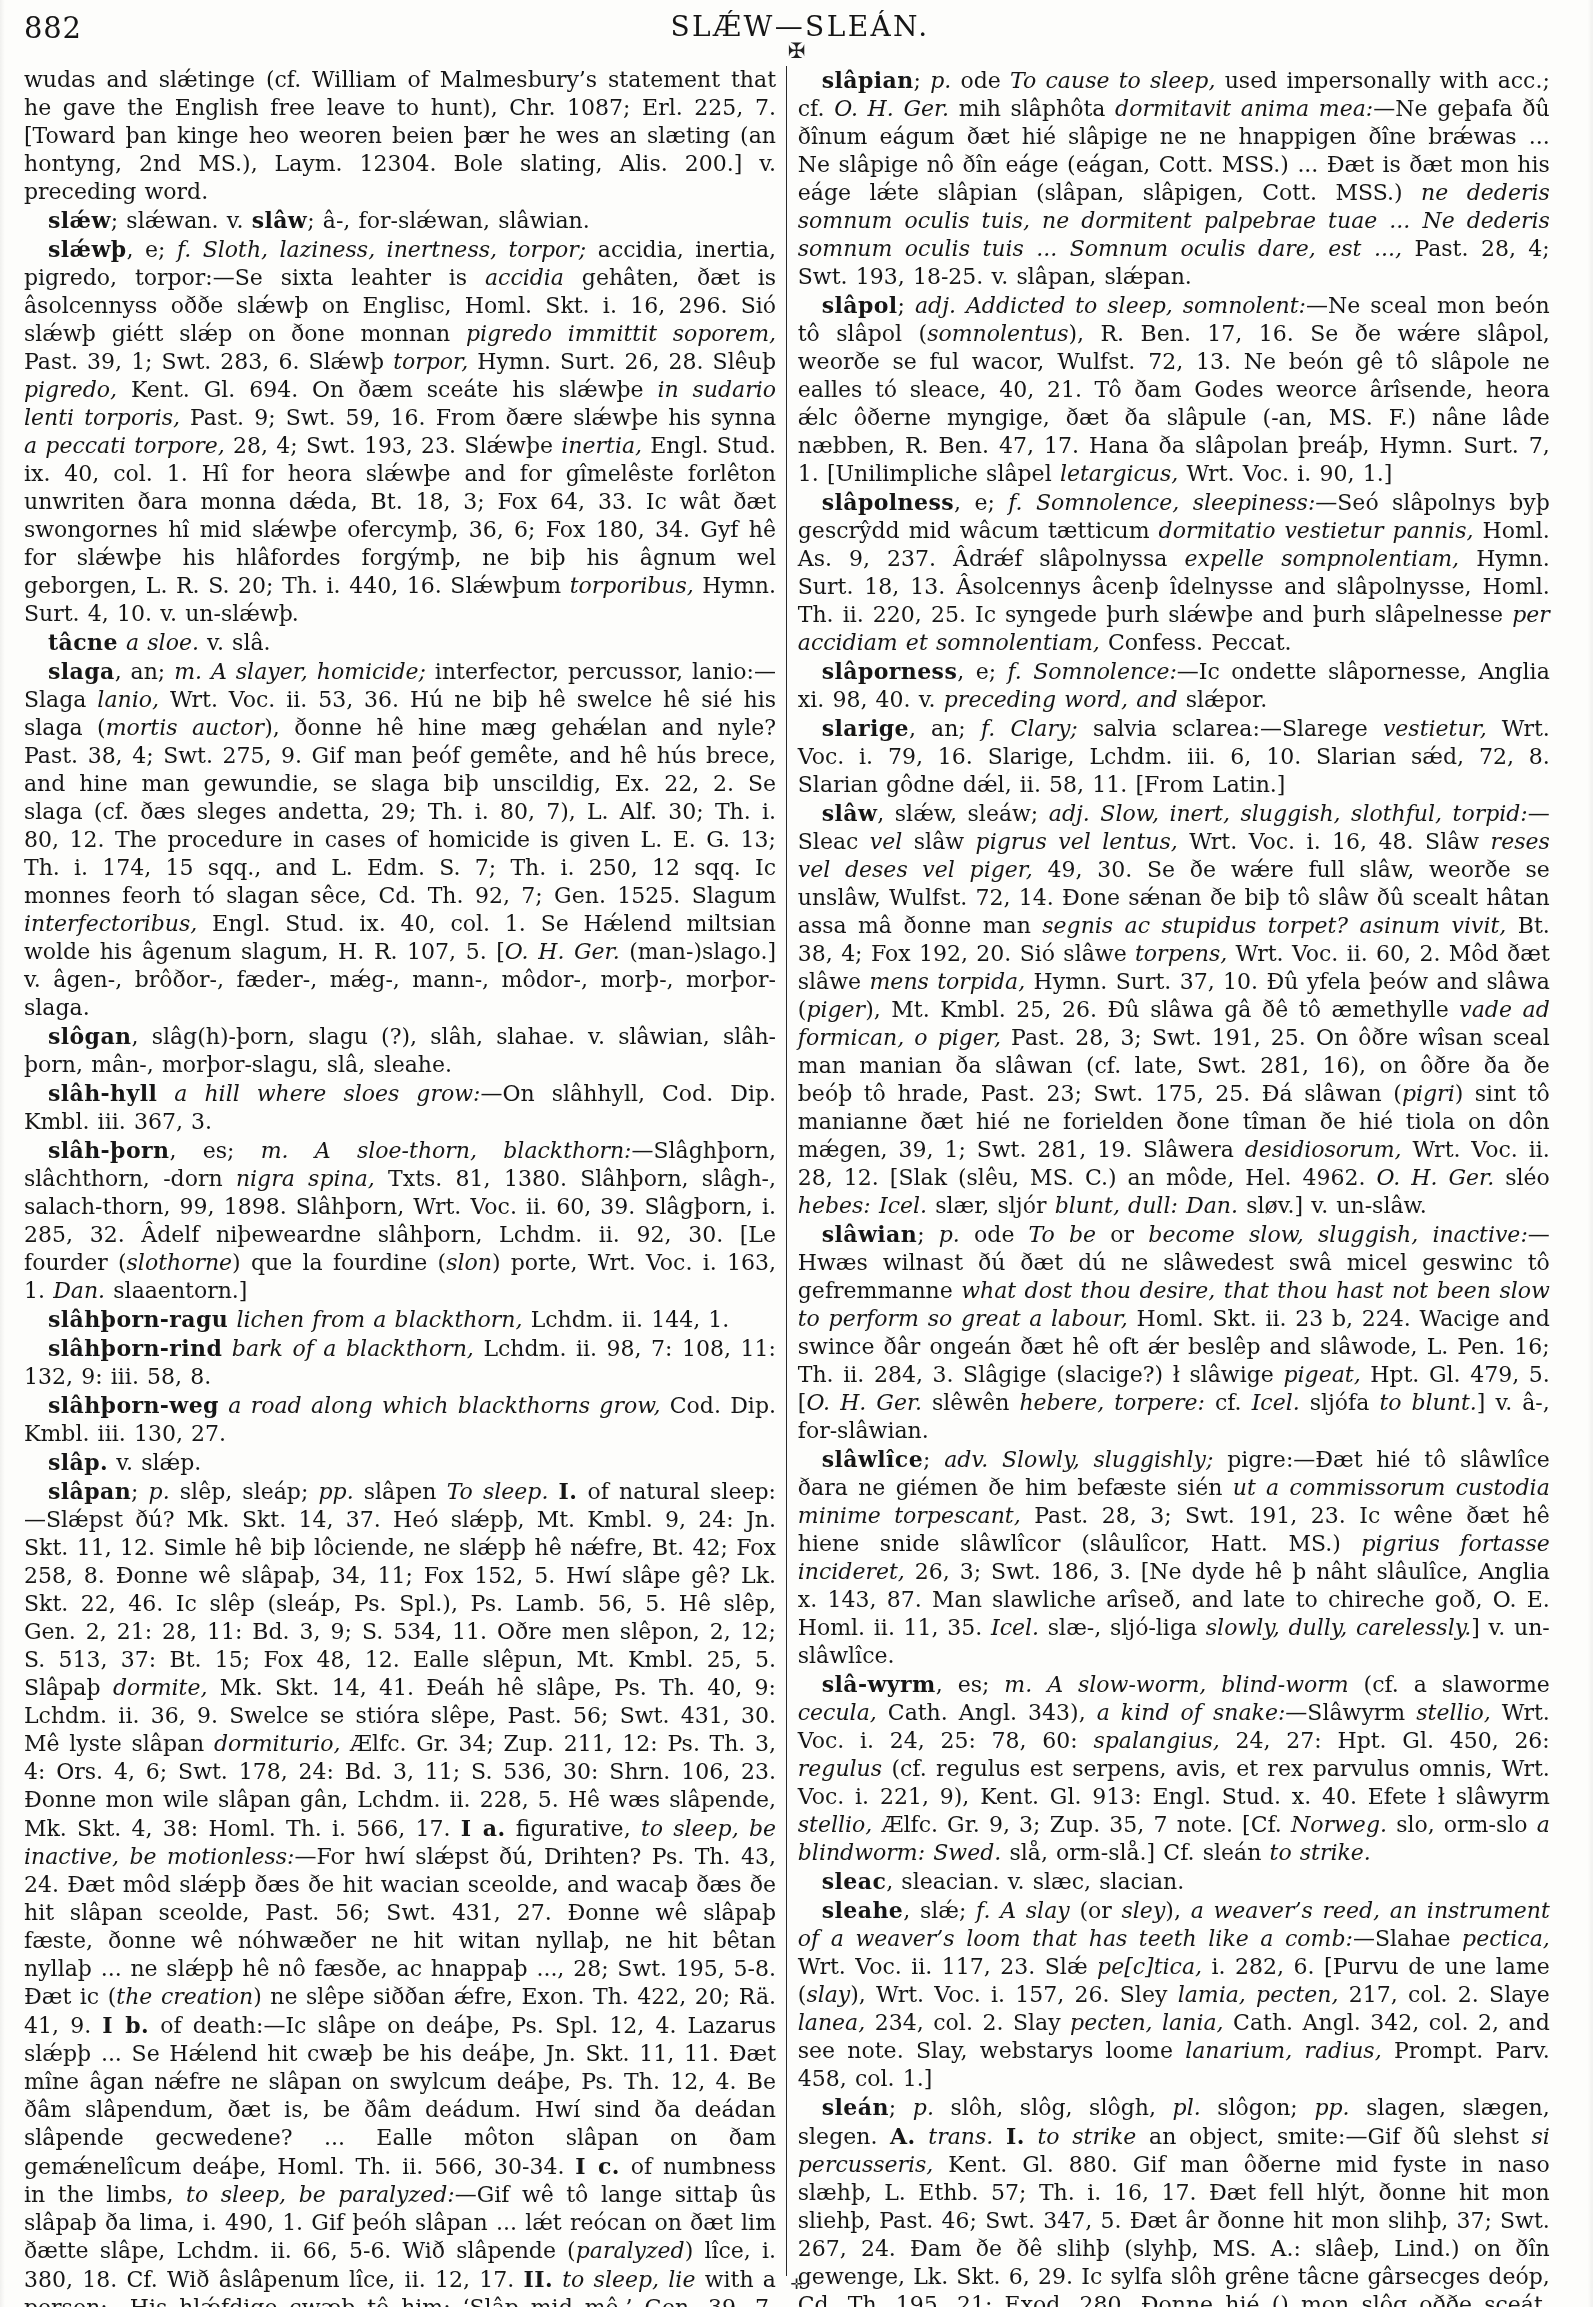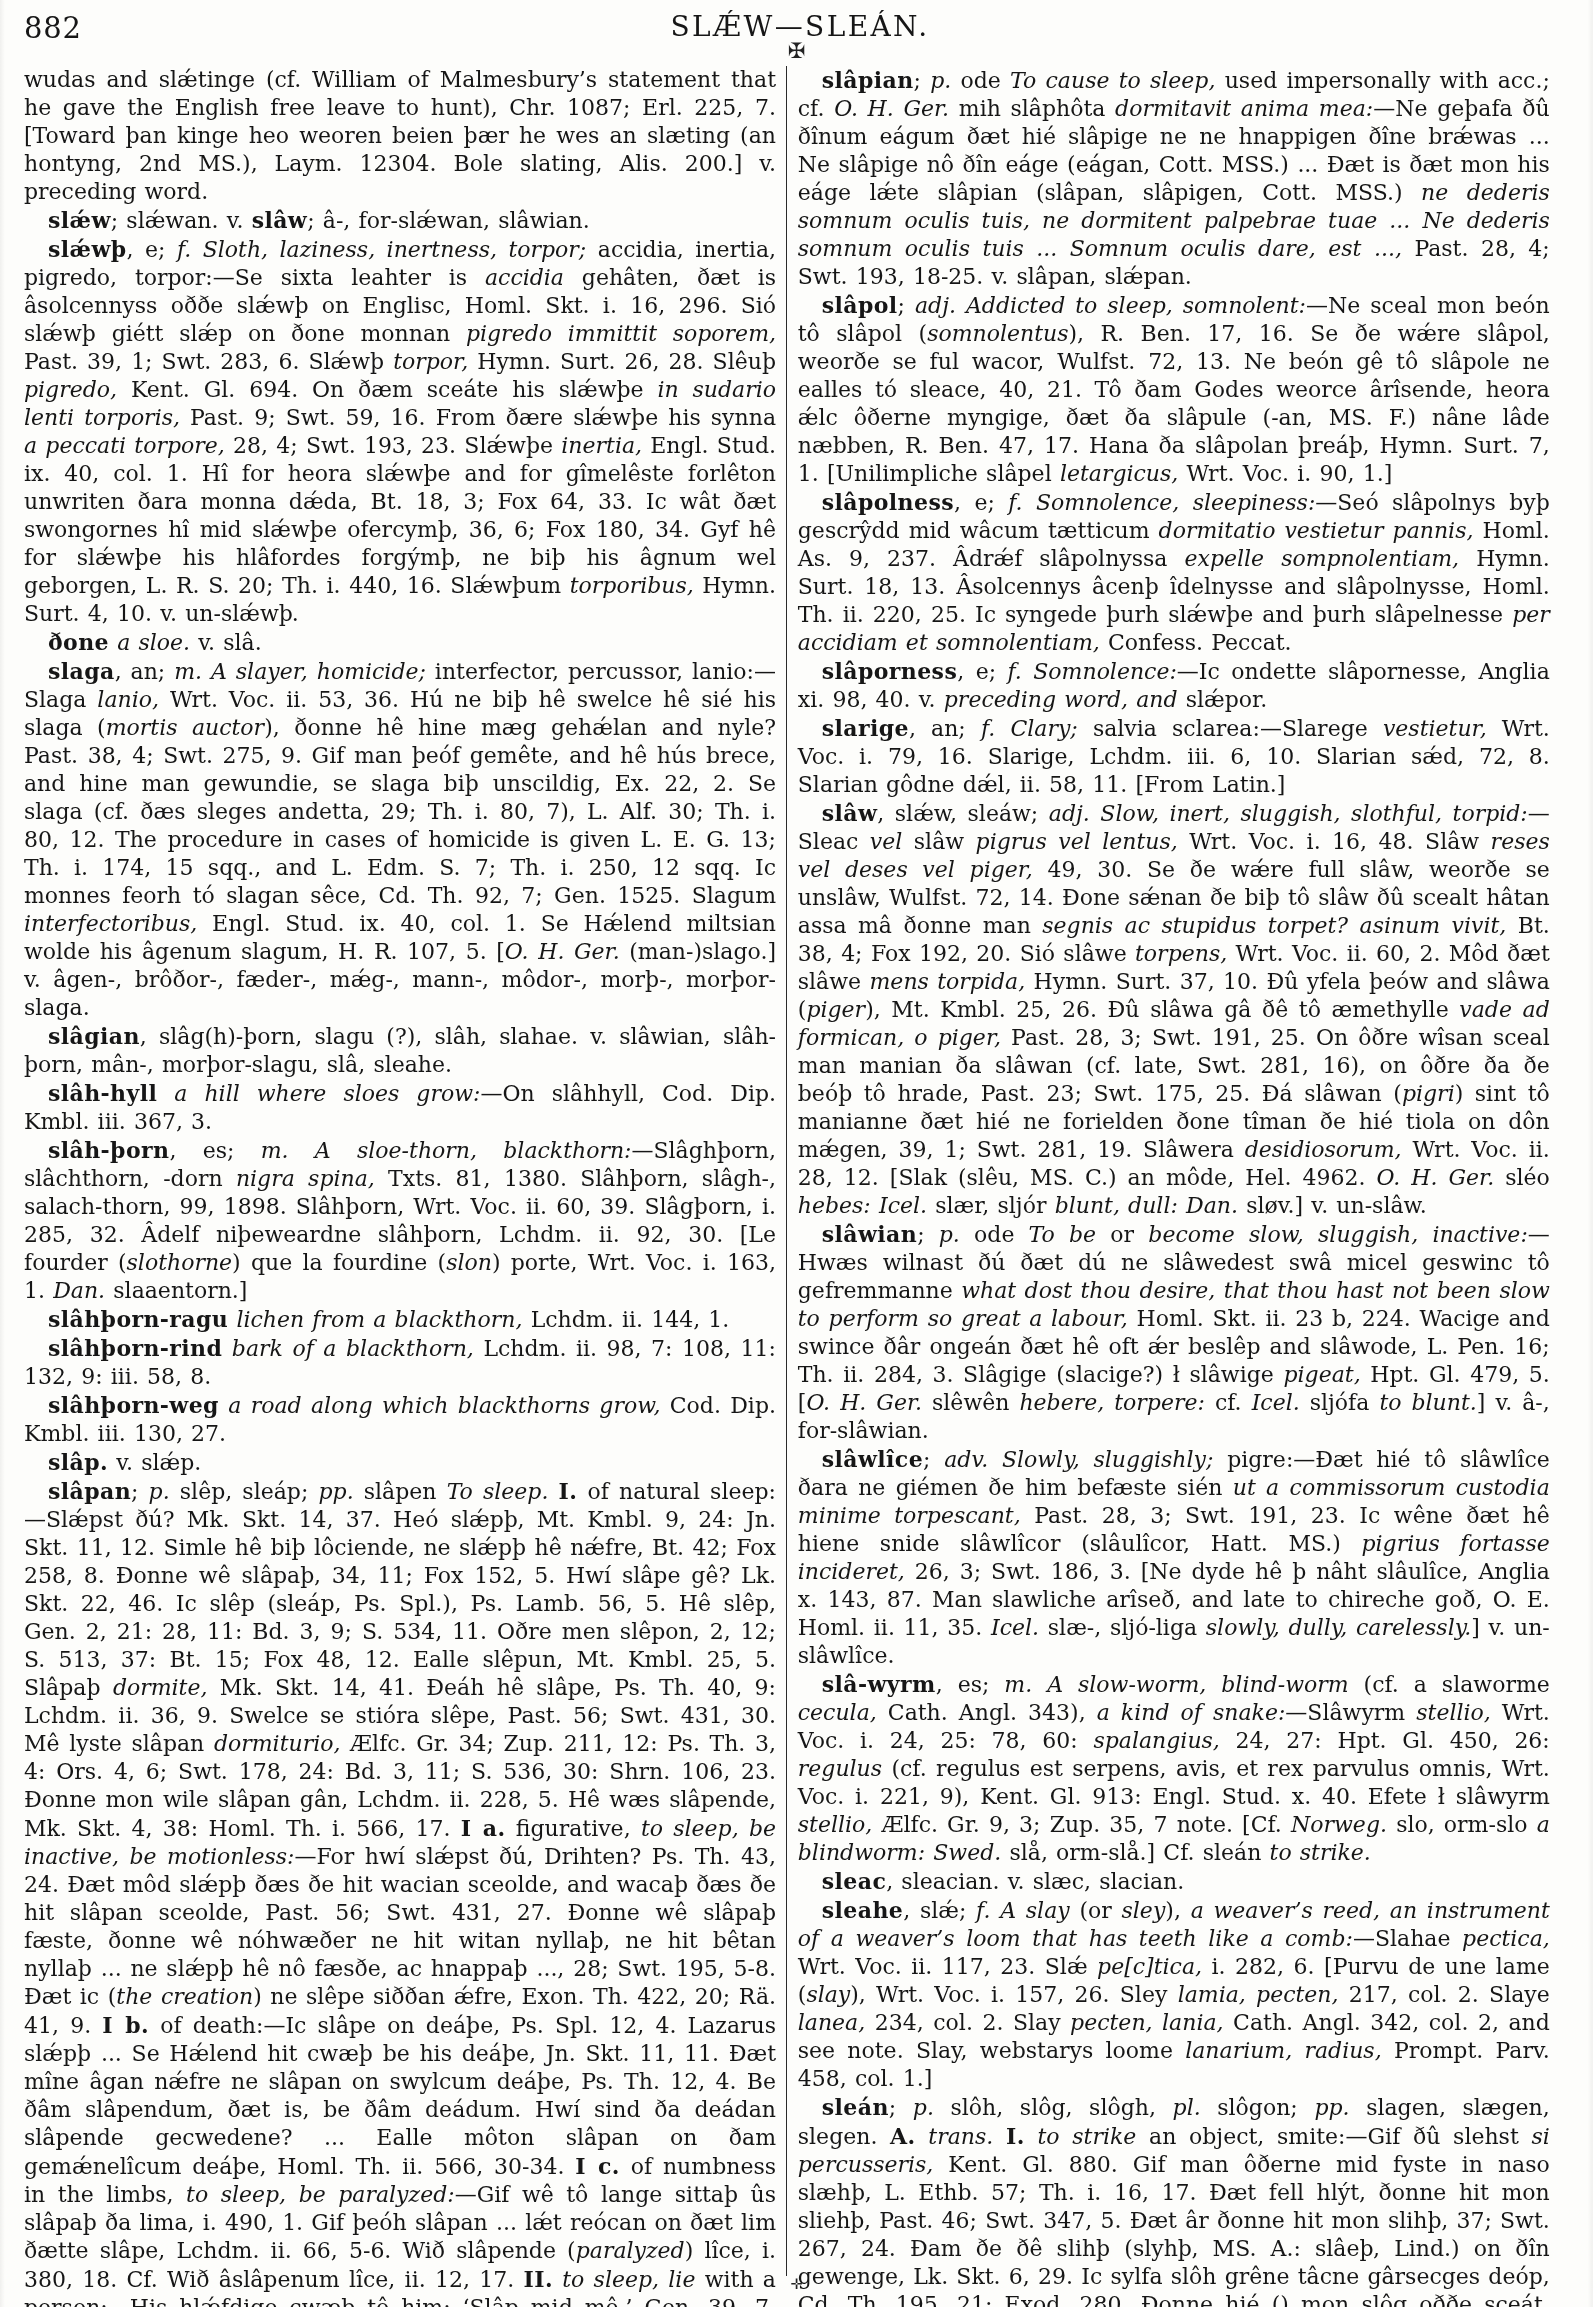--- a/index.html
+++ b/index.html
@@ -72,23 +72,23 @@
     <div class="page-title">SLǼW—SLEÁN.</div>
   </div>
 
   <div class="printer-mark top">✠</div>
 
   <div class="columns">
     <div class="col left">
         <p class="entry no-indent">wudas and slǽtinge (cf. William of Malmesbury’s statement that he gave the English free leave to hunt), Chr. 1087; Erl. 225, 7. [Toward þan kinge heo weoren beien þær he wes an slæting (an hontyng, 2nd MS.), Laym. 12304. Bole slating, Alis. 200.] v. preceding word.</p>
         <p class="entry"><b>slǽw</b>; slǽwan. v. <b>slâw</b>; â-, for-slǽwan, slâwian.</p>
         <p class="entry"><b>slǽwþ</b>, e; <i>f. Sloth, laziness, inertness, torpor;</i> accidia, inertia, pigredo, torpor:—Se sixta leahter is <i>accidia</i> gehâten, ðæt is âsolcennyss oððe slǽwþ on Englisc, Homl. Skt. i. 16, 296. Sió slǽwþ giétt slǽp on ðone monnan <i>pigredo immittit soporem,</i> Past. 39, 1; Swt. 283, 6. Slǽwþ <i>torpor,</i> Hymn. Surt. 26, 28. Slêuþ <i>pigredo,</i> Kent. Gl. 694. On ðæm sceáte his slǽwþe <i>in sudario lenti torporis,</i> Past. 9; Swt. 59, 16. From ðære slǽwþe his synna <i>a peccati torpore,</i> 28, 4; Swt. 193, 23. Slǽwþe <i>inertia,</i> Engl. Stud. ix. 40, col. 1. Hî for heora slǽwþe and for gîmelêste forlêton unwriten ðara monna dǽda, Bt. 18, 3; Fox 64, 33. Ic wât ðæt swongornes hî mid slǽwþe ofercymþ, 36, 6; Fox 180, 34. Gyf hê for slǽwþe his hlâfordes forgýmþ, ne biþ his âgnum wel geborgen, L. R. S. 20; Th. i. 440, 16. Slǽwþum <i>torporibus,</i> Hymn. Surt. 4, 10. v. un-slǽwþ.</p>
-        <p class="entry"><b>ðone</b> <i>a sloe.</i> v. slâ.</p>
+        <p class="entry"><b>tâcne</b> <i>a sloe.</i> v. slâ.</p>
         <p class="entry"><b>slaga</b>, an; <i>m. A slayer, homicide;</i> interfector, percussor, lanio:—Slaga <i>lanio,</i> Wrt. Voc. ii. 53, 36. Hú ne biþ hê swelce hê sié his slaga (<i>mortis auctor</i>), ðonne hê hine mæg gehǽlan and nyle? Past. 38, 4; Swt. 275, 9. Gif man þeóf gemête, and hê hús brece, and hine man gewundie, se slaga biþ unscildig, Ex. 22, 2. Se slaga (cf. ðæs sleges andetta, 29; Th. i. 80, 7), L. Alf. 30; Th. i. 80, 12. The procedure in cases of homicide is given L. E. G. 13; Th. i. 174, 15 sqq., and L. Edm. S. 7; Th. i. 250, 12 sqq. Ic monnes feorh tó slagan sêce, Cd. Th. 92, 7; Gen. 1525. Slagum <i>interfectoribus,</i> Engl. Stud. ix. 40, col. 1. Se Hǽlend miltsian wolde his âgenum slagum, H. R. 107, 5. [<i>O. H. Ger.</i> (man-)slago.] v. âgen-, brôðor-, fæder-, mǽg-, mann-, môdor-, morþ-, morþor-slaga.</p>
-        <p class="entry"><b>slâgian</b>, slâg(h)-þorn, slagu (?), slâh, slahae. v. slâwian, slâh-þorn, mân-, morþor-slagu, slâ, sleahe.</p>
+        <p class="entry"><b>slôgan</b>, slâg(h)-þorn, slagu (?), slâh, slahae. v. slâwian, slâh-þorn, mân-, morþor-slagu, slâ, sleahe.</p>
         <p class="entry"><b>slâh-hyll</b> <i>a hill where sloes grow:</i>—On slâhhyll, Cod. Dip. Kmbl. iii. 367, 3.</p>
         <p class="entry"><b>slâh-þorn</b>, es; <i>m. A sloe-thorn, blackthorn:</i>—Slâghþorn, slâchthorn, -dorn <i>nigra spina,</i> Txts. 81, 1380. Slâhþorn, slâgh-, salach-thorn, 99, 1898. Slâhþorn, Wrt. Voc. ii. 60, 39. Slâgþorn, i. 285, 32. Âdelf niþeweardne slâhþorn, Lchdm. ii. 92, 30. [Le fourder (<i>slothorne</i>) que la fourdine (<i>slon</i>) porte, Wrt. Voc. i. 163, 1. <i>Dan.</i> slaaentorn.]</p>
         <p class="entry"><b>slâhþorn-ragu</b> <i>lichen from a blackthorn,</i> Lchdm. ii. 144, 1.</p>
         <p class="entry"><b>slâhþorn-rind</b> <i>bark of a blackthorn,</i> Lchdm. ii. 98, 7: 108, 11: 132, 9: iii. 58, 8.</p>
         <p class="entry"><b>slâhþorn-weg</b> <i>a road along which blackthorns grow,</i> Cod. Dip. Kmbl. iii. 130, 27.</p>
         <p class="entry"><b>slâp.</b> v. slǽp.</p>
         <p class="entry"><b>slâpan</b>; <i>p.</i> slêp, sleáp; <i>pp.</i> slâpen <i>To sleep.</i> <b>I.</b> of natural sleep:—Slǽpst ðú? Mk. Skt. 14, 37. Heó slǽpþ, Mt. Kmbl. 9, 24: Jn. Skt. 11, 12. Simle hê biþ lôciende, ne slǽpþ hê nǽfre, Bt. 42; Fox 258, 8. Ðonne wê slâpaþ, 34, 11; Fox 152, 5. Hwí slâpe gê? Lk. Skt. 22, 46. Ic slêp (sleáp, Ps. Spl.), Ps. Lamb. 56, 5. Hê slêp, Gen. 2, 21: 28, 11: Bd. 3, 9; S. 534, 11. Oðre men slêpon, 2, 12; S. 513, 37: Bt. 15; Fox 48, 12. Ealle slêpun, Mt. Kmbl. 25, 5. Slâpaþ <i>dormite,</i> Mk. Skt. 14, 41. Ðeáh hê slâpe, Ps. Th. 40, 9: Lchdm. ii. 36, 9. Swelce se stióra slêpe, Past. 56; Swt. 431, 30. Mê lyste slâpan <i>dormiturio,</i> Ælfc. Gr. 34; Zup. 211, 12: Ps. Th. 3, 4: Ors. 4, 6; Swt. 178, 24: Bd. 3, 11; S. 536, 30: Shrn. 106, 23. Ðonne mon wile slâpan gân, Lchdm. ii. 228, 5. Hê wæs slâpende, Mk. Skt. 4, 38: Homl. Th. i. 566, 17. <b>I a.</b> figurative, <i>to sleep, be inactive, be motionless:</i>—For hwí slǽpst ðú, Drihten? Ps. Th. 43, 24. Ðæt môd slǽpþ ðæs ðe hit wacian sceolde, and wacaþ ðæs ðe hit slâpan sceolde, Past. 56; Swt. 431, 27. Ðonne wê slâpaþ fæste, ðonne wê nóhwæðer ne hit witan nyllaþ, ne hit bêtan nyllaþ ... ne slǽpþ hê nô fæsðe, ac hnappaþ ..., 28; Swt. 195, 5-8. Ðæt ic (<i>the creation</i>) ne slêpe siððan ǽfre, Exon. Th. 422, 20; Rä. 41, 9. <b>I b.</b> of death:—Ic slâpe on deáþe, Ps. Spl. 12, 4. Lazarus slǽpþ ... Se Hǽlend hit cwæþ be his deáþe, Jn. Skt. 11, 11. Ðæt mîne âgan nǽfre ne slâpan on swylcum deáþe, Ps. Th. 12, 4. Be ðâm slâpendum, ðæt is, be ðâm deádum. Hwí sind ða deádan slâpende gecwedene? ... Ealle môton slâpan on ðam gemǽnelîcum deáþe, Homl. Th. ii. 566, 30-34. <b>I c.</b> of numbness in the limbs, <i>to sleep, be paralyzed:</i>—Gif wê tô lange sittaþ ûs slâpaþ ða lima, i. 490, 1. Gif þeóh slâpan ... lǽt reócan on ðæt lim ðætte slâpe, Lchdm. ii. 66, 5-6. Wið slâpende (<i>paralyzed</i>) lîce, i. 380, 18. Cf. Wið âslâpenum lîce, ii. 12, 17. <b>II.</b> <i>to sleep, lie</i> with a person:—His hlǽfdige cwæþ tô him: ‘Slâp mid mê,’ Gen. 39, 7. [Strong preterites, as well as weak, are found in Chaucer and Langland.  slêpan:  slâpan:  slêpa:  slâfan.] v. â-, on-slâpan, be-slǽpan (-slâpan); slǽpan, slâpian.</p>
       </div>
     <div class="divider"></div>
     <div class="col right">

